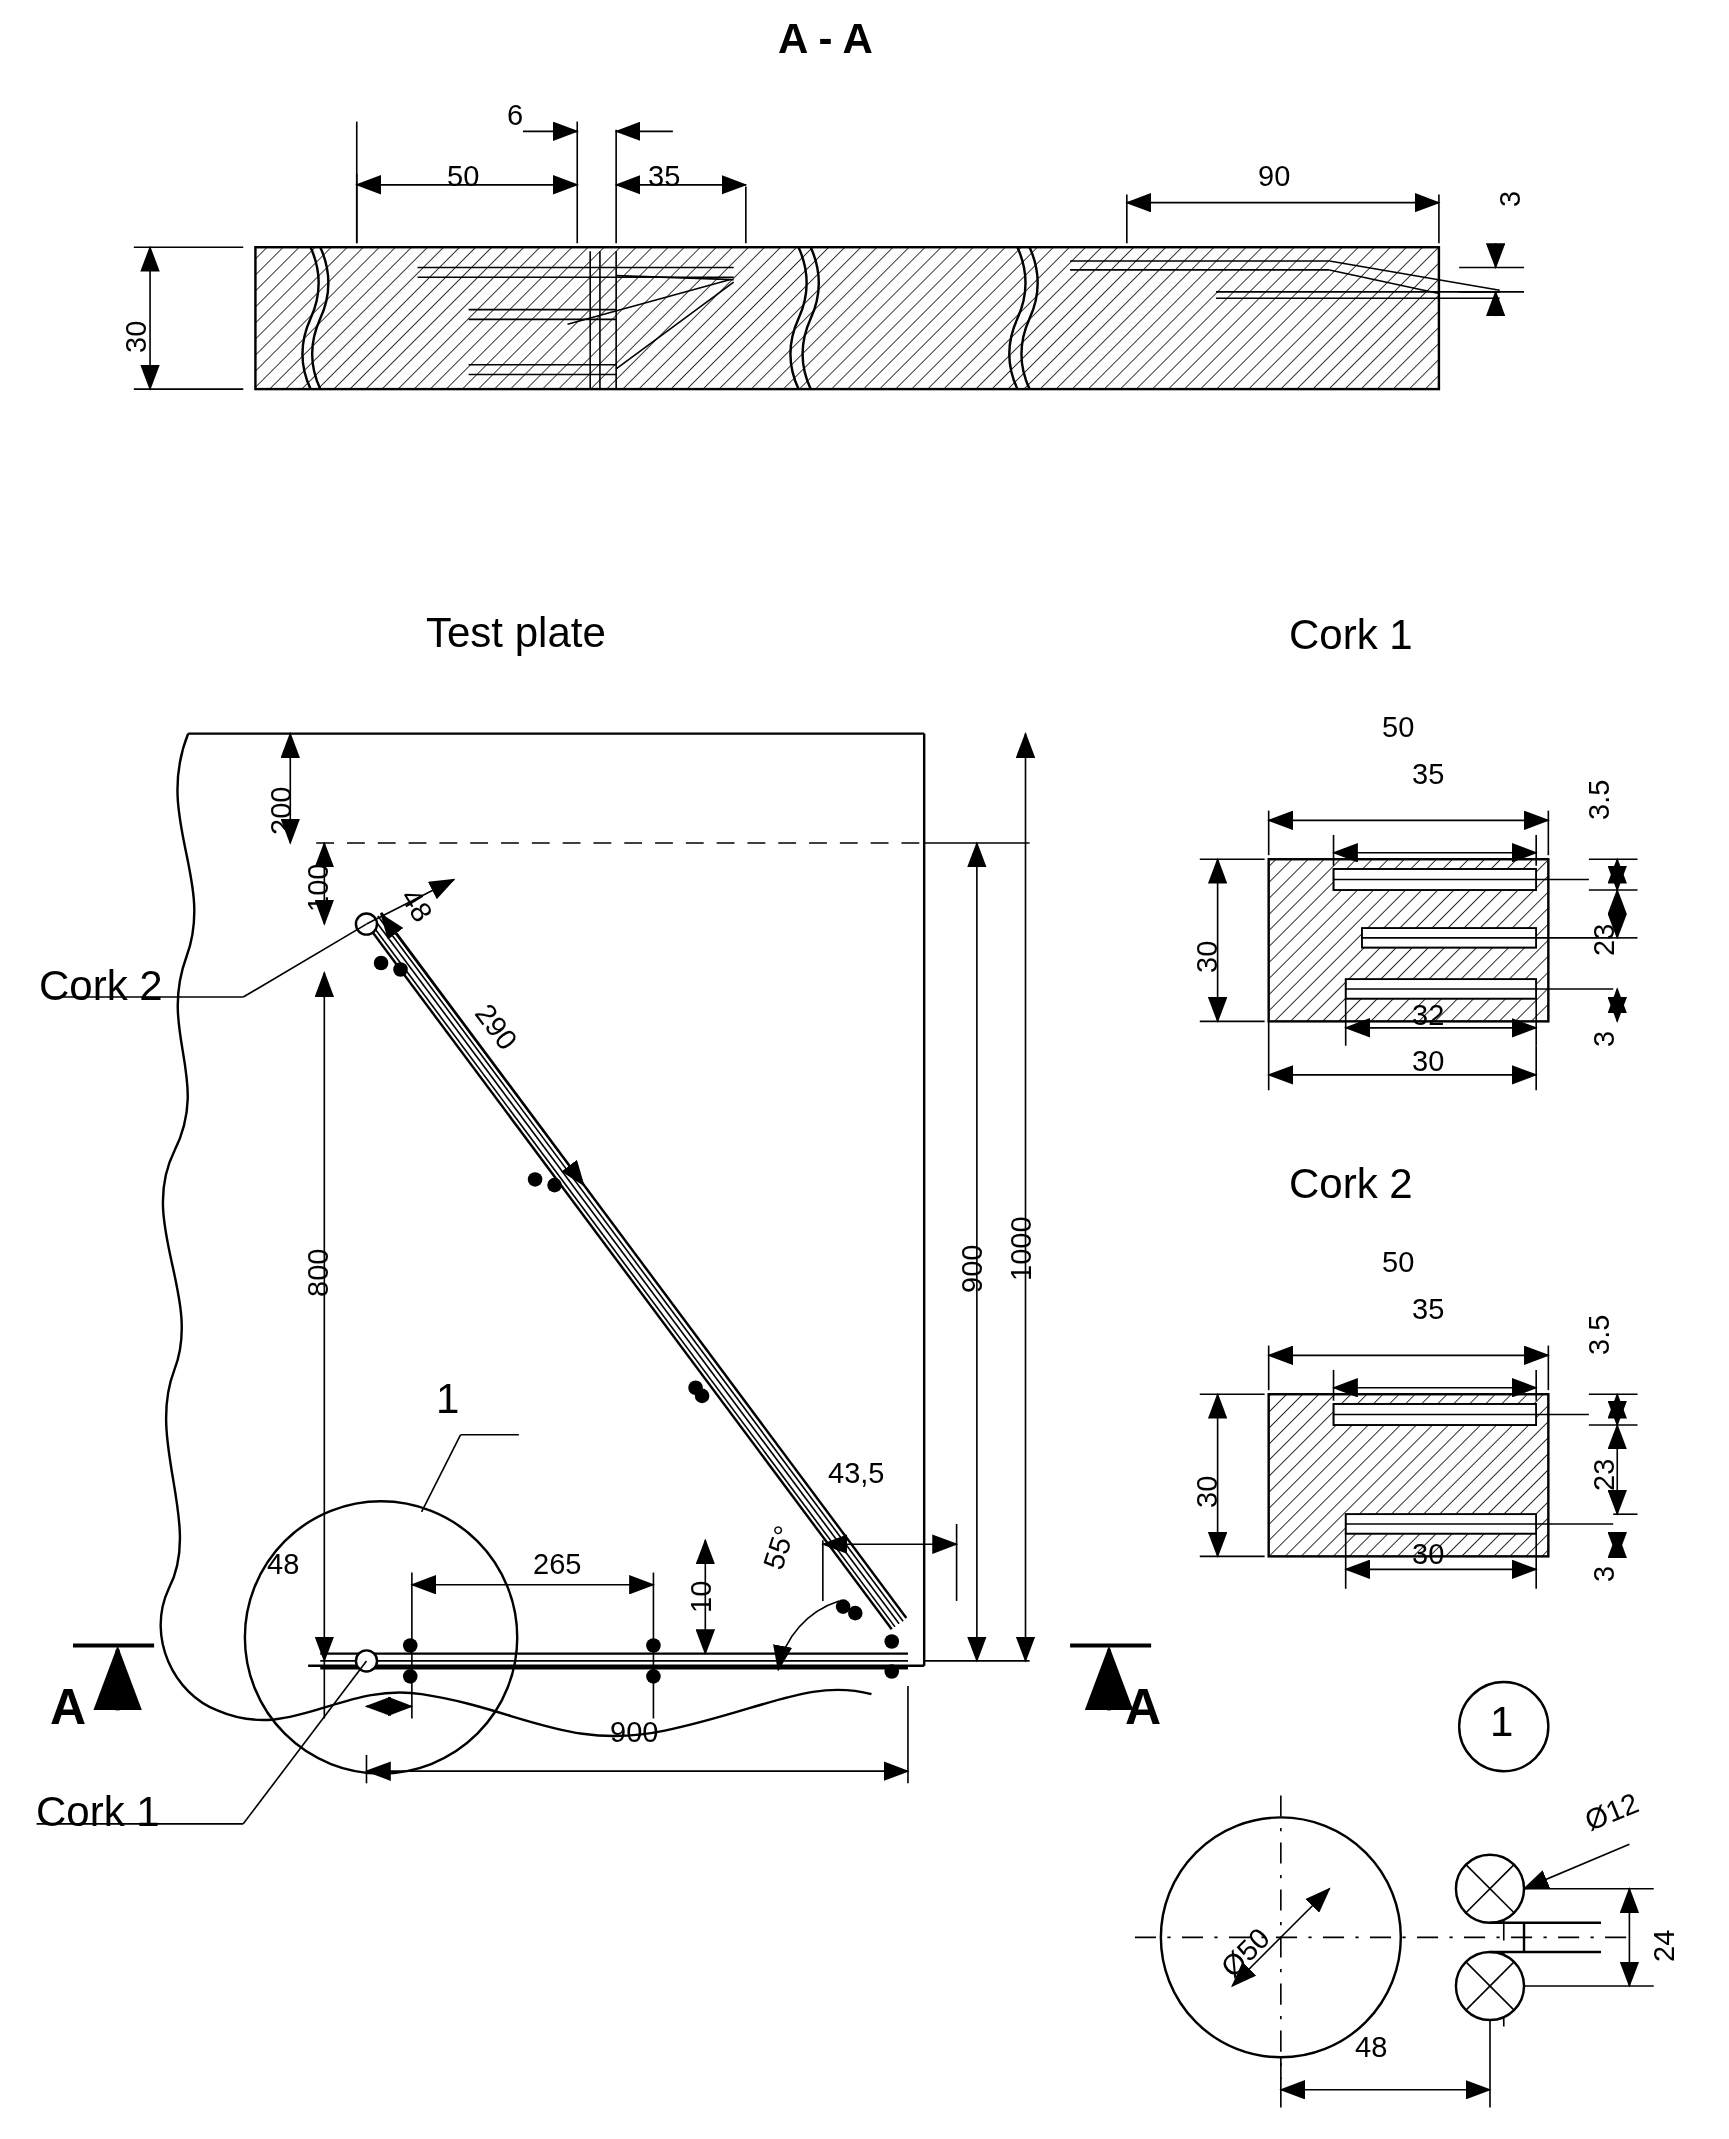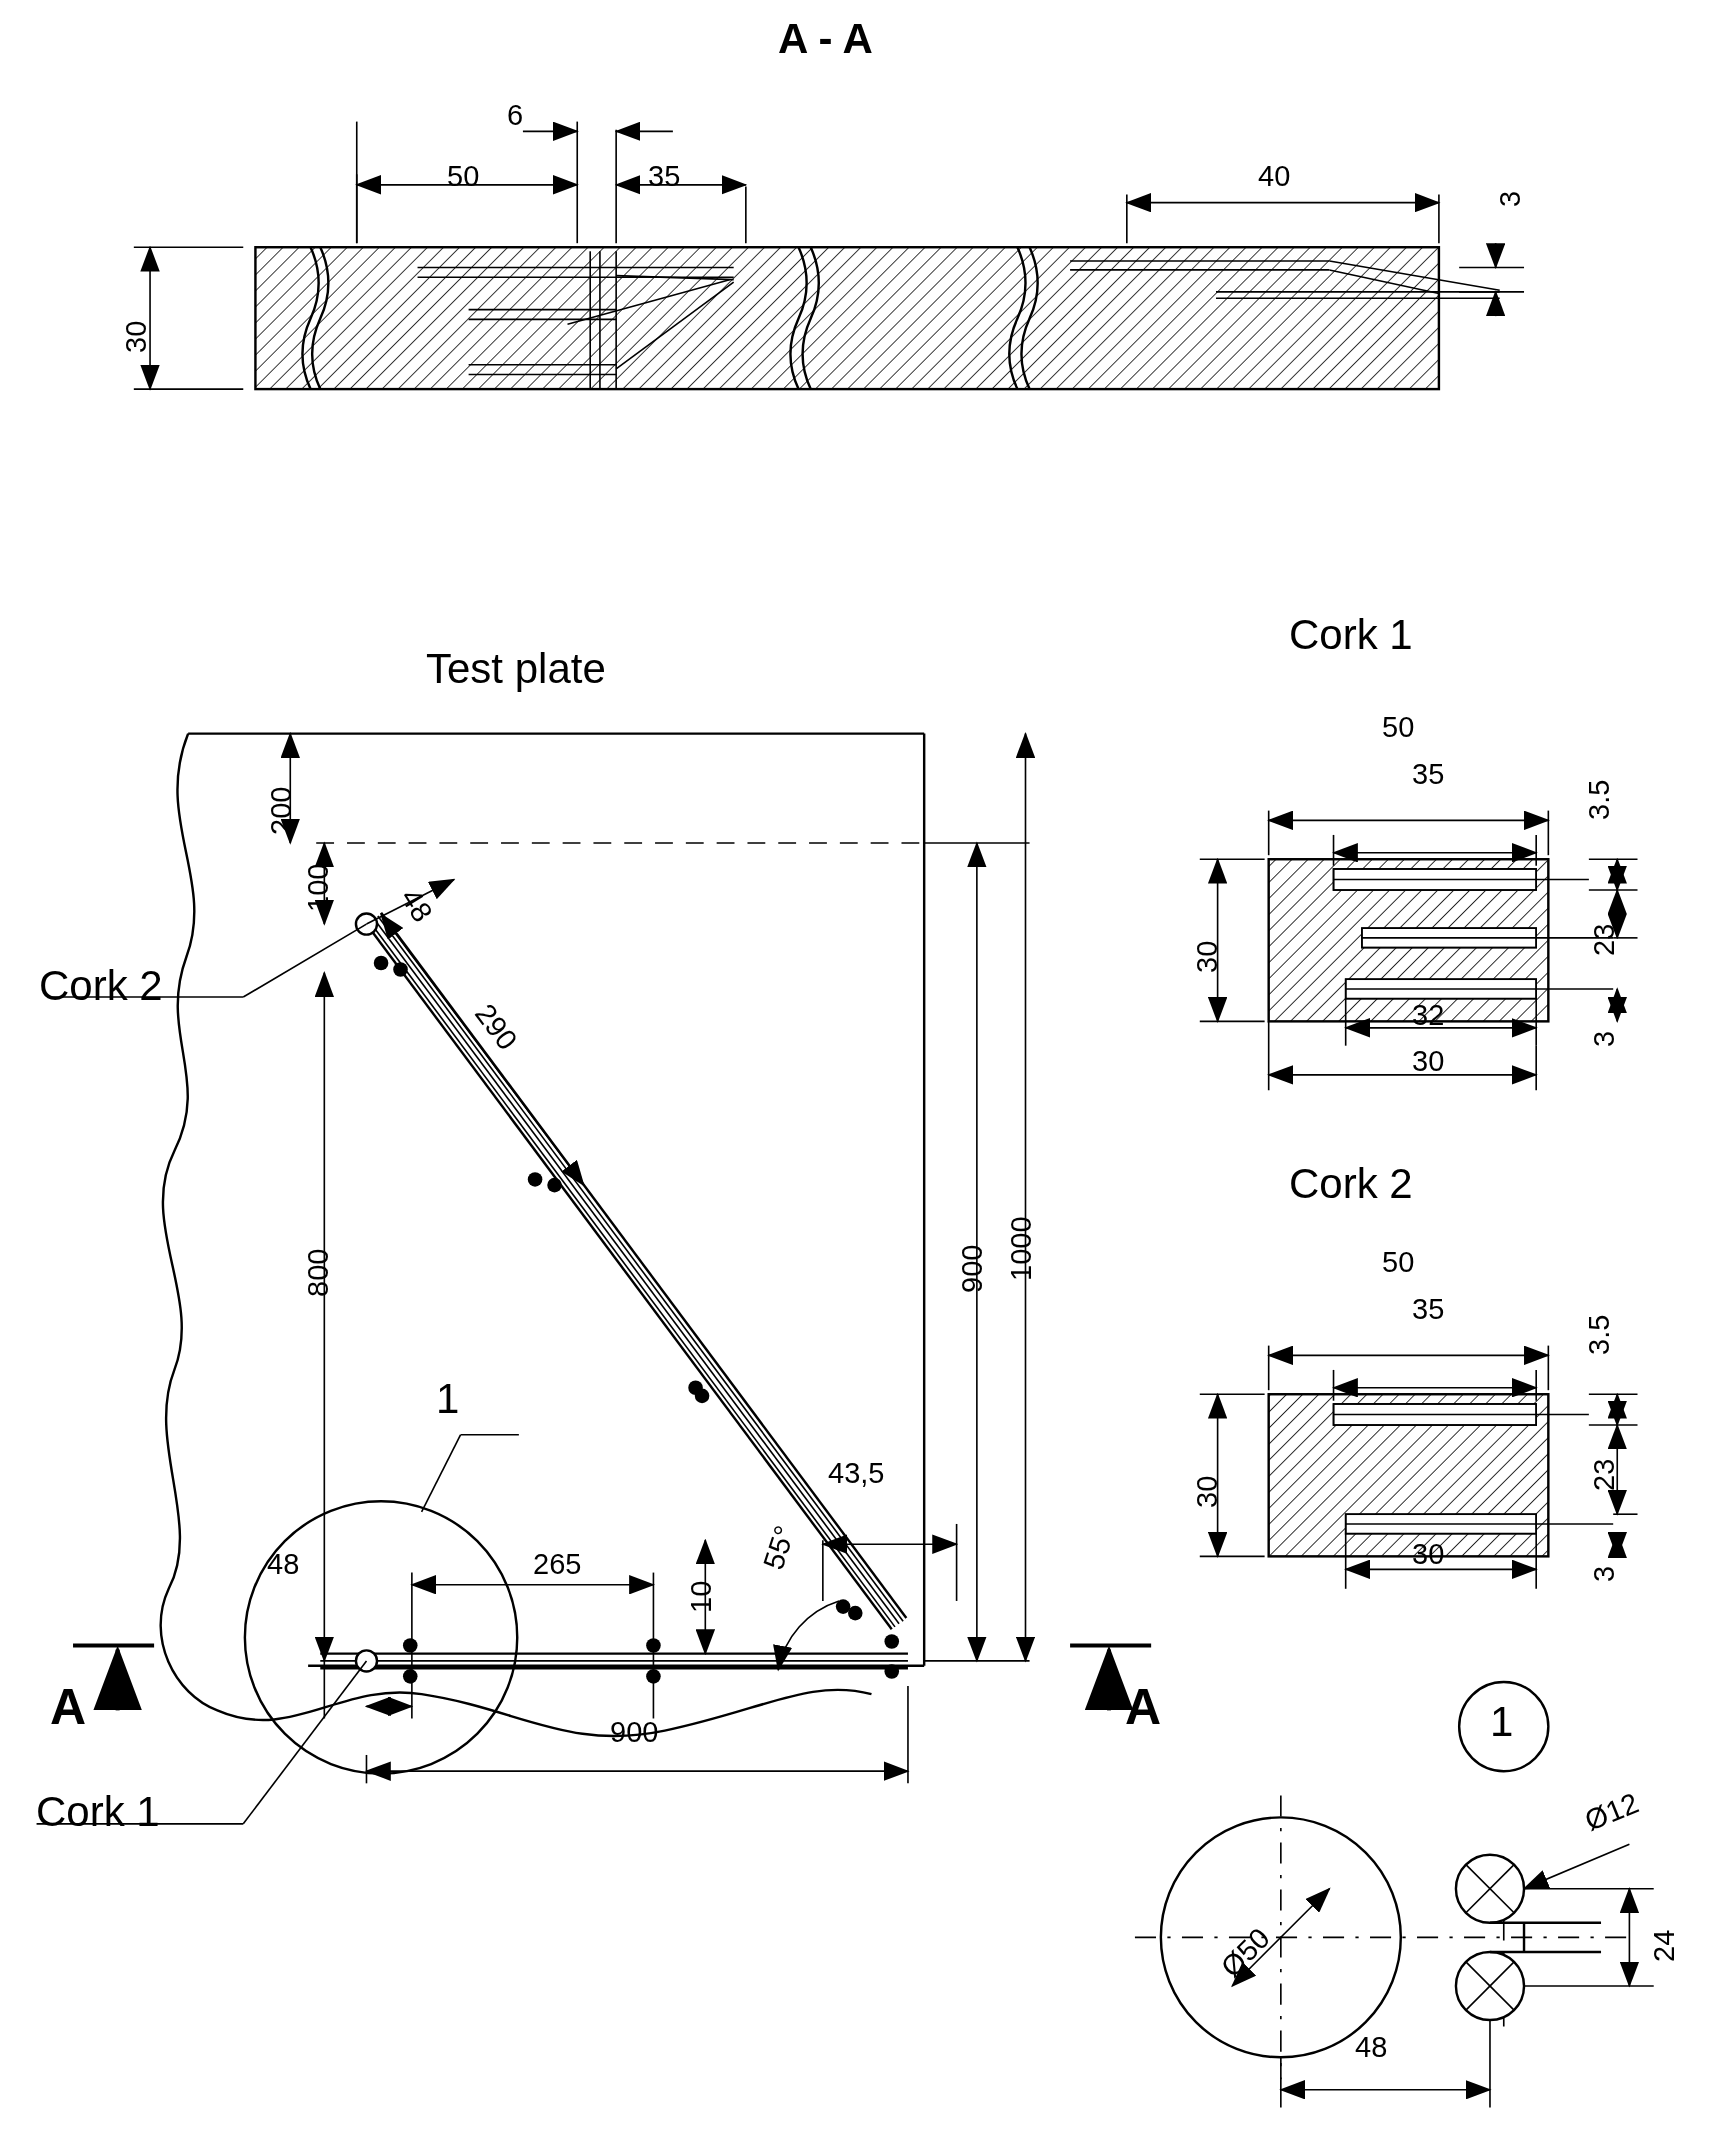--- a/index.html
+++ b/index.html
@@ -301,25 +301,25 @@
         <line x1="1580" y1="2578" x2="1838" y2="2578" marker-start="url(#arrT)" marker-end="url(#arrH)"></line>
       </g>
     </g>
   </svg>
 
   <div class="lbl title" style="left:778px;top:18px;">A - A</div>
 
   <div class="lbl dim" style="left:507px;top:101px;">6</div>
   <div class="lbl dim" style="left:447px;top:162px;">50</div>
   <div class="lbl dim" style="left:648px;top:162px;">35</div>
-  <div class="lbl dim" style="left:1258px;top:162px;">40</div>
+  <div class="lbl dim" style="left:1258px;top:162px;">90</div>
   <div class="lbl dim rot90" style="left:1496px;top:207px;">3</div>
   <div class="lbl dim rot90" style="left:122px;top:353px;">30</div>
 
-  <div class="lbl secname" style="left:426px;top:648px;">Test plate</div>
+  <div class="lbl secname" style="left:426px;top:612px;">Test plate</div>
   <div class="lbl secname" style="left:39px;top:965px;">Cork 2</div>
   <div class="lbl secname" style="left:36px;top:1791px;">Cork 1</div>
   <div class="lbl dimbig" style="left:436px;top:1378px;font-size:42px;">1</div>
   <div class="lbl" style="left:50px;top:1682px;font-size:50px;font-weight:bold;">A</div>
   <div class="lbl" style="left:1125px;top:1682px;font-size:50px;font-weight:bold;">A</div>
 
   <div class="lbl dim rot90" style="left:267px;top:835px;">200</div>
   <div class="lbl dim rot90" style="left:304px;top:912px;">100</div>
   <div class="lbl dim rotn" style="left:420px;top:884px;transform:rotate(58deg);">48</div>
   <div class="lbl dim rotn" style="left:493px;top:999px;transform:rotate(53deg);">290</div>

